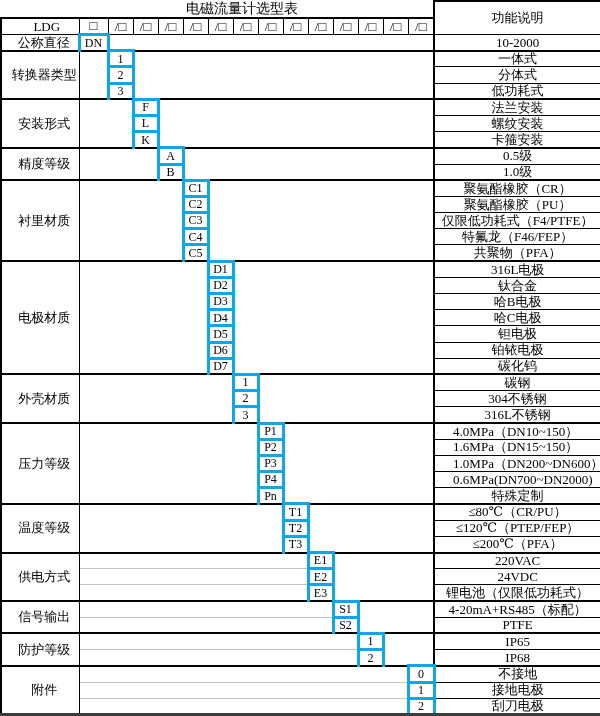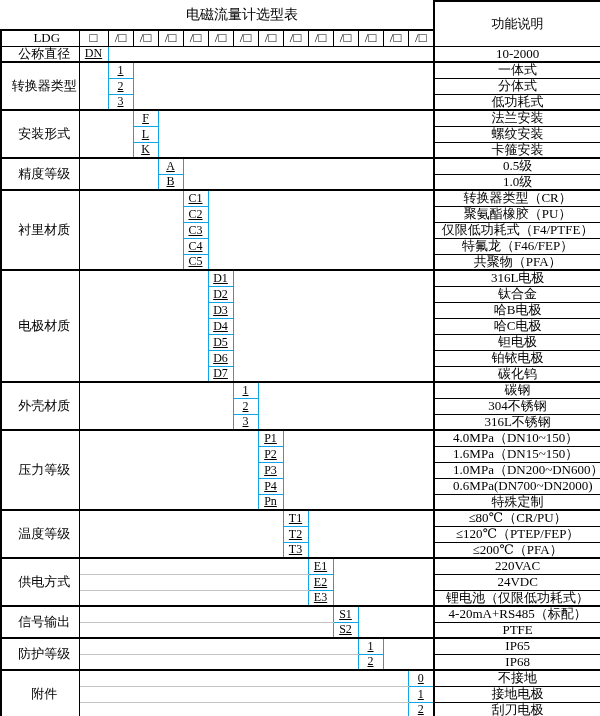--- a/index.html
+++ b/index.html
@@ -1,29 +1,29 @@
 <!DOCTYPE html>
 <html><head>
 <meta charset="utf-8">
 <style>
   html,body{margin:0;padding:0;background:#ffffff;}
   #frame{width:600px;height:716px;background:#ffffff;overflow:hidden;}
   table{border-collapse:collapse;table-layout:fixed;width:600px;height:716px;background:#fff;}
   tr{height:16px;}
-  tr.t{height:29px;}
+  tr.t{height:17px;}
   td{padding:0;margin:0;vertical-align:middle;text-align:center;color:#000;
      font-family:"Liberation Serif","DejaVu Serif",serif;font-size:13px;line-height:1.05;
      overflow:hidden;white-space:nowrap;}
   .title{border:none;border-bottom:2px solid #000;font-size:14px;padding-left:50px;}
   .fnh{border:2px solid #000;border-bottom:1px solid #000;}
   .lbl0{border-left:2px solid #000;border-right:1px solid #000;border-bottom:1px solid #000;
         text-align:center;padding-left:13px;}
   .slot{border:1px solid #000;font-size:13px;}
   .lbl{border-left:2px solid #000;border-right:1px solid #000;border-bottom:2px solid #000;padding-left:8px;}
-  .code{border:1px solid #0ea5e9;font-size:12px;text-decoration:underline;}
+  .code{border:3px solid #0ea5e9;font-size:12px;}
   .sp{border-bottom:2px solid #000;}
   .spg{border-bottom:1px solid #c4c4c4;}
   .fn{border-left:2px solid #000;border-right:2px solid #000;border-bottom:1px solid #000;text-align:center;}
   .fn.left{text-align:left;padding-left:18px;}
   .gb{border-bottom:2px solid #000;}
   .bb{border-bottom:3px solid #3c3c3c;}
 </style>
 </head>
 <body>
 
@@ -114,21 +114,21 @@
         </tr>
         <tr>
           <td class="code gb">B</td>
           <td class="fn gb">1.0级</td>
         </tr>
         <tr>
           <td class="lbl" rowspan="5">衬里材质</td>
           <td class="sp" colspan="4" rowspan="5"></td>
           <td class="code">C1</td>
           <td class="sp" colspan="9" rowspan="5"></td>
-          <td class="fn">转换器类型（CR）</td>
+          <td class="fn">聚氨酯橡胶（CR）</td>
         </tr>
         <tr>
           <td class="code">C2</td>
           <td class="fn">聚氨酯橡胶（PU）</td>
         </tr>
         <tr>
           <td class="code">C3</td>
           <td class="fn">仅限低功耗式（F4/PTFE）</td>
         </tr>
         <tr>

